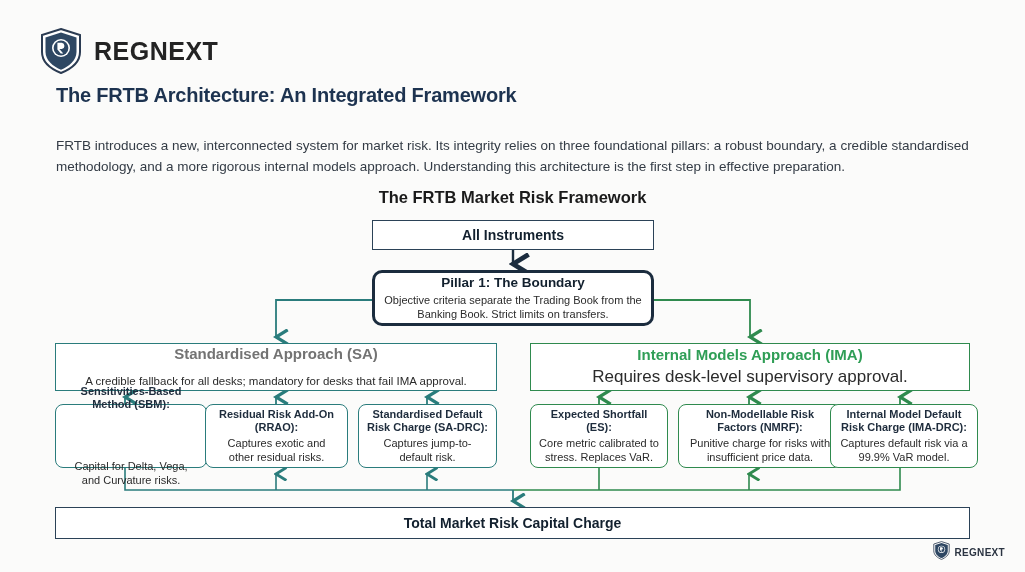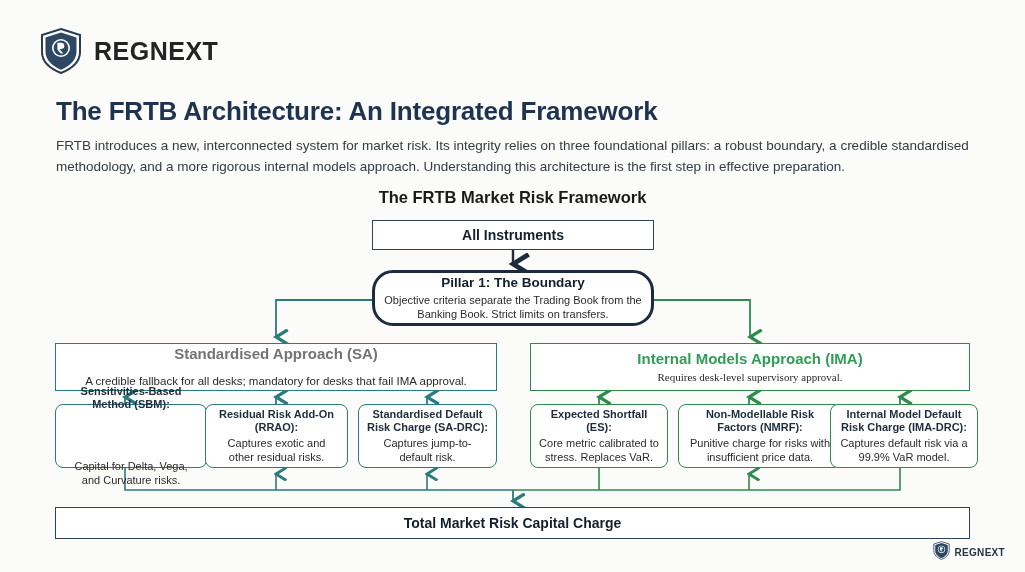--- a/index.html
+++ b/index.html
@@ -9,22 +9,22 @@
     font-family:"Liberation Sans","DejaVu Sans",sans-serif;
     color:#1e2c3c;
     overflow:hidden;
     position:relative;
   }
   
   .brand{position:absolute;left:40px;top:28px;display:flex;align-items:center;gap:12px;}
   .brand svg{display:block;}
   .brand-name{font-size:25px;font-weight:700;letter-spacing:.5px;color:#232323;}
   .page-title{
-    position:absolute;left:56px;top:96px;
-    font-size:26px;font-weight:700;color:#1d3350;letter-spacing:-.2px;
+    position:absolute;left:56px;top:84px;
+    font-size:20px;font-weight:700;color:#1d3350;letter-spacing:-.2px;
   }
   .page-sub{
     position:absolute;left:56px;top:136px;width:920px;
     font-size:13.5px;line-height:1.55;color:#333b45;
   }
   
   .diagram{position:absolute;left:0;top:180px;width:1025px;height:360px;}
   .diagram-title{
     position:absolute;left:0;top:8px;width:1025px;text-align:center;
     font-size:16.5px;font-weight:700;color:#1a1a1a;
@@ -35,32 +35,32 @@
     display:flex;flex-direction:column;align-items:center;justify-content:center;
     text-align:center;padding:5px 8px;
   }
   .node .t{font-weight:700;line-height:1.2;}
   .node .d{line-height:1.28;color:#2b2b2b;}
 
   
   #n-all{left:372px;top:40px;width:282px;height:30px;border:1.6px solid #2b4257;}
   #n-all .t{font-size:14px;color:#12202e;}
 
-  #n-pillar{left:372px;top:90px;width:282px;height:56px;border:3px solid #1b2c3e;border-radius:21px;}
+  #n-pillar{left:372px;top:90px;width:282px;height:56px;border:3px solid #1b2c3e;border-radius:10px;}
   #n-pillar .t{font-size:13.5px;color:#12202e;}
   #n-pillar .d{font-size:11px;margin-top:2px;}
 
   
   #n-sa{left:55px;top:163px;width:442px;height:48px;border:1.6px solid #2a7c7c;}
   #n-sa .t{font-size:15px;color:#737373;}
   #n-sa .d{font-size:11.5px;margin-top:11px;}
 
   #n-ima{left:530px;top:163px;width:440px;height:48px;border:1.6px solid #2f8a4e;}
   #n-ima .t{font-size:15px;color:#2f9e56;}
-  #n-ima .d{font-size:11px;margin-top:2px;font-family:Liberation Serif, serif;}
+  #n-ima .d{font-size:17px;margin-top:2px;}
 
   
   .leaf{top:224px;height:64px;border-radius:8px;}
   .leaf .t{font-size:11px;}
   .leaf .d{font-size:11px;margin-top:1px;}
   .leaf.sa{border:1.5px solid #2a7c7c;}
   .leaf.ima{border:1.5px solid #2f8a4e;}
   #l0{left:55px;width:152px;gap:47px;}
   #l1{left:205px;width:143px;}
   #l2{left:358px;width:139px;}

